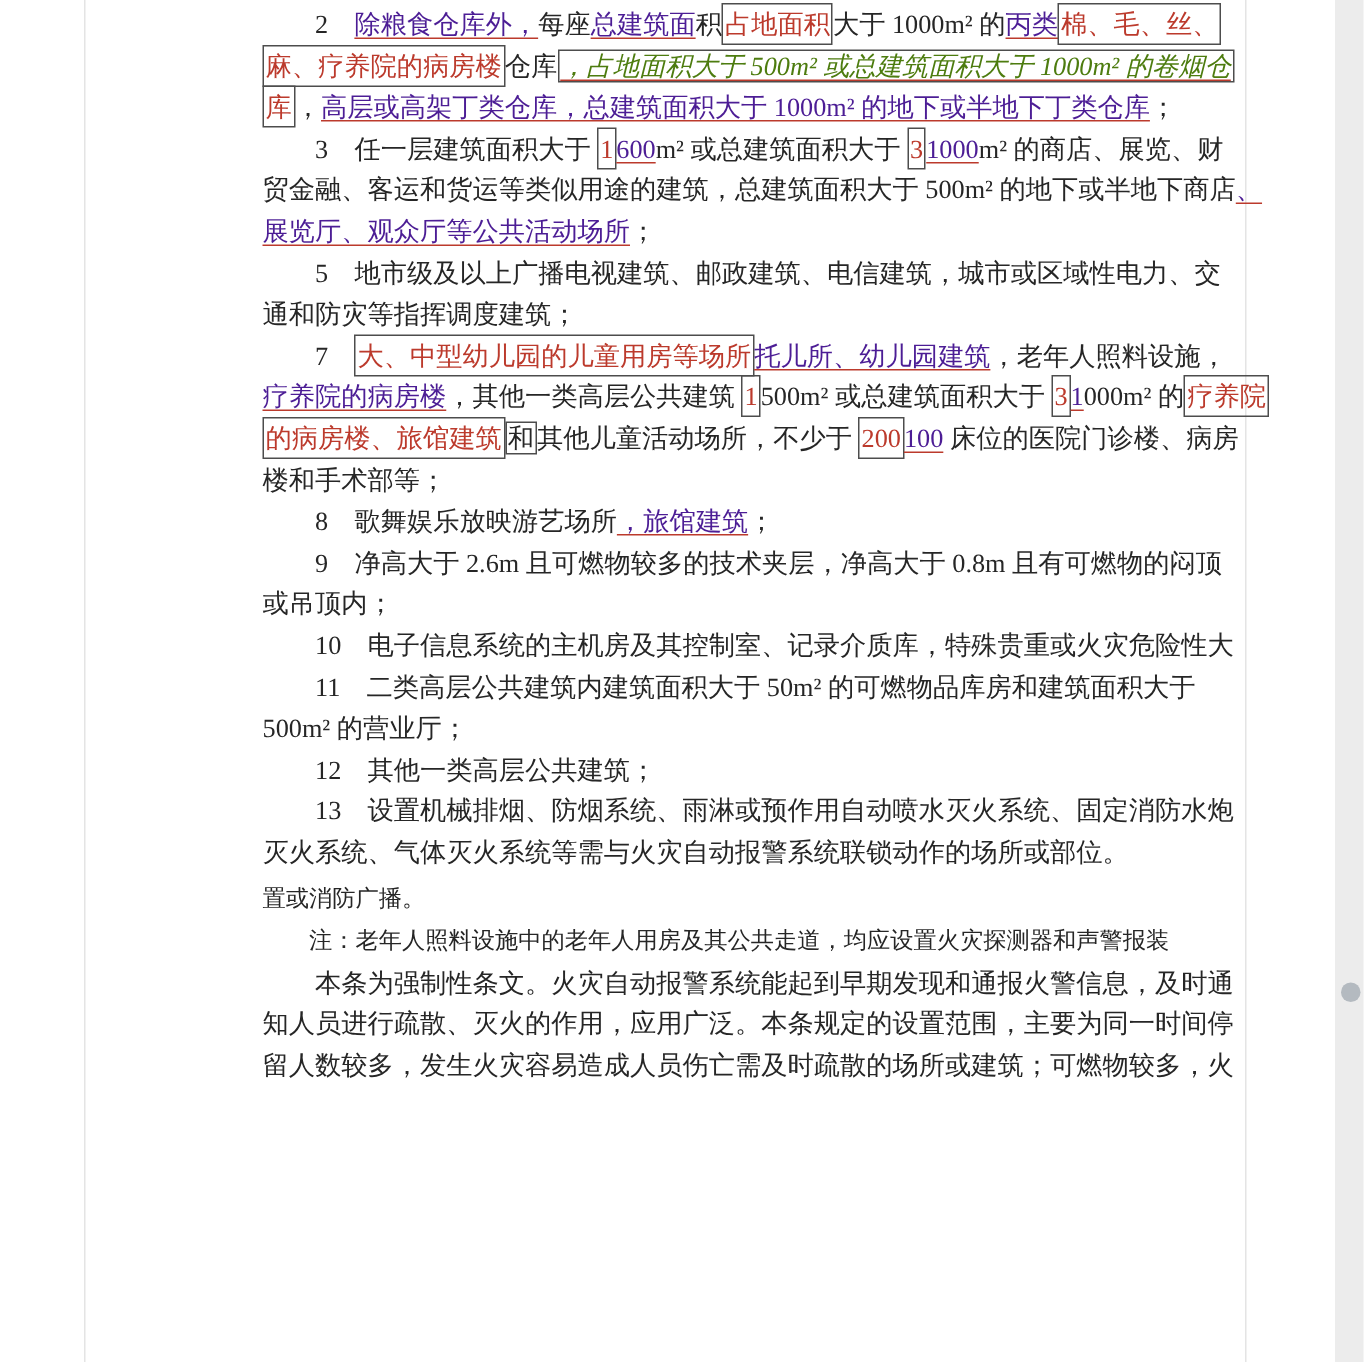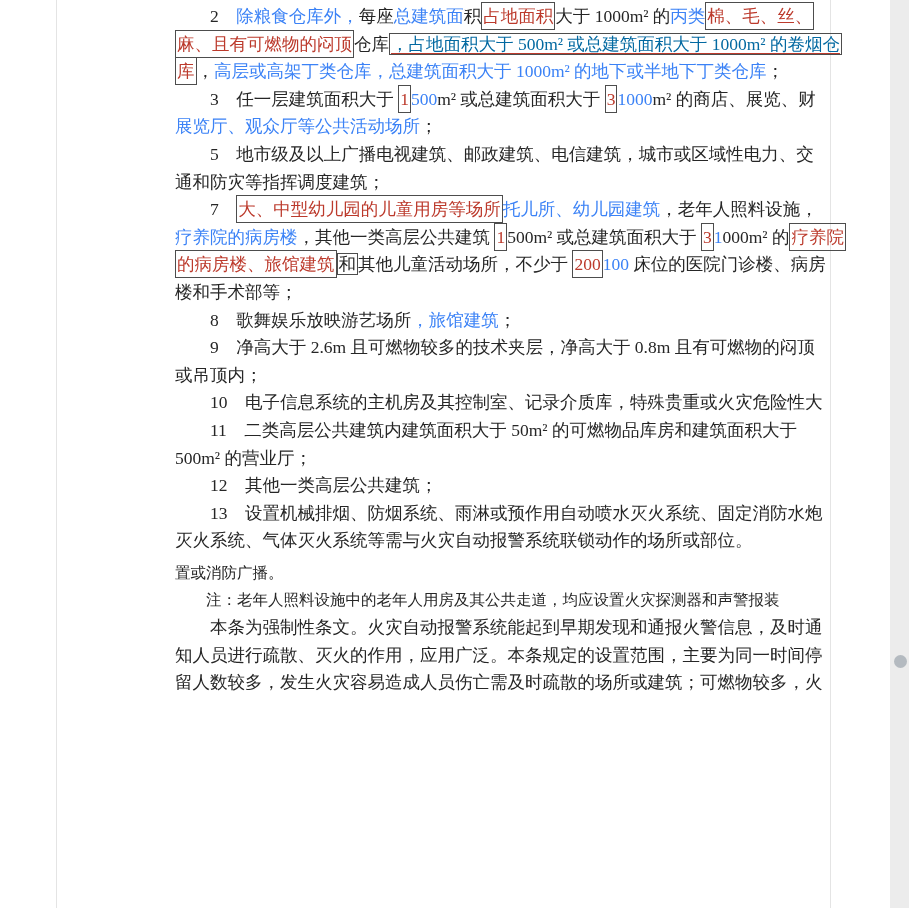--- a/index.html
+++ b/index.html
@@ -18,41 +18,42 @@
     font-size:17.5px;color:#262626;
   }
   .line{height:27.6px;line-height:27.6px;white-space:pre;}
   .block{margin:0;}
   .b-note .line{font-size:15.5px;}
   .b-note{margin-top:4px;}
   .b-heading{font-weight:bold;margin-top:2px;}
   .b-heading .line{font-size:18px;}
   .seg-p{color:#262626;}
   .seg-r{color:#bc3a2c;}
-  .seg-i{color:#3b82f6;text-decoration-color:#bc3a2c;text-underline-offset:3px;}
+  .seg-i{color:#4c1d95;text-decoration:underline;text-decoration-color:#bc3a2c;text-underline-offset:3px;}
   .seg-d{color:#bc3a2c;border:1px solid #4d4d4d;padding:3px 1px;}
-  .seg-ib{color:#0369a1;border:1px solid #4d4d4d;padding:0 1px;text-decoration:underline;text-decoration-color:#bc3a2c;text-underline-offset:3px;}
+  .seg-ib{color:#4d7c0f;border:1px solid #4d4d4d;padding:0 1px;text-decoration:underline;text-decoration-color:#bc3a2c;text-underline-offset:3px;font-style:italic;}
   .seg-db{color:#262626;border:1px solid #4d4d4d;padding:0 1px;}
 </style>
 </head>
 <body>
 
 <div class="page-edge" id="edge-left"></div>
 <div class="page-edge" id="edge-right"></div>
 <div class="right-strip"></div>
 <div class="scroll-dot"></div>
 
 <div id="content">
     <div class="block ">
       <div class="line"><span class="seg-p">　　2　</span><span class="seg-i">除粮食仓库外，</span><span class="seg-p">每座</span><span class="seg-i">总建筑面</span><span class="seg-p">积</span><span class="seg-d">占地面积</span><span class="seg-p">大于 1000m² 的</span><span class="seg-i">丙类</span><span class="seg-d">棉、毛、丝、</span></div>
-      <div class="line"><span class="seg-d">麻、且有可燃物的闷顶</span><span class="seg-p">仓库</span><span class="seg-ib">，占地面积大于 500m² 或总建筑面积大于 1000m² 的卷烟仓</span></div>
+      <div class="line"><span class="seg-d">麻、疗养院的病房楼</span><span class="seg-p">仓库</span><span class="seg-ib">，占地面积大于 500m² 或总建筑面积大于 1000m² 的卷烟仓</span></div>
       <div class="line"><span class="seg-d">库</span><span class="seg-p">，</span><span class="seg-i">高层或高架丁类仓库，总建筑面积大于 1000m² 的地下或半地下丁类仓库</span><span class="seg-p">；</span></div>
     </div>
     <div class="block ">
-      <div class="line"><span class="seg-p">　　3　任一层建筑面积大于 </span><span class="seg-d">1</span><span class="seg-i">500</span><span class="seg-p">m² 或总建筑面积大于 </span><span class="seg-d">3</span><span class="seg-i">1000</span><span class="seg-p">m² 的商店、展览、财</span></div>
+      <div class="line"><span class="seg-p">　　3　任一层建筑面积大于 </span><span class="seg-d">1</span><span class="seg-i">600</span><span class="seg-p">m² 或总建筑面积大于 </span><span class="seg-d">3</span><span class="seg-i">1000</span><span class="seg-p">m² 的商店、展览、财</span></div>
+      <div class="line"><span class="seg-p">贸金融、客运和货运等类似用途的建筑，总建筑面积大于 500m² 的地下或半地下商店</span><span class="seg-i">、</span></div>
       <div class="line"><span class="seg-i">展览厅、观众厅等公共活动场所</span><span class="seg-p">；</span></div>
     </div>
     <div class="block ">
       <div class="line"><span class="seg-p">　　5　地市级及以上广播电视建筑、邮政建筑、电信建筑，城市或区域性电力、交</span></div>
       <div class="line"><span class="seg-p">通和防灾等指挥调度建筑；</span></div>
     </div>
     <div class="block ">
       <div class="line"><span class="seg-p">　　7　</span><span class="seg-d">大、中型幼儿园的儿童用房等场所</span><span class="seg-i">托儿所、幼儿园建筑</span><span class="seg-p">，老年人照料设施，</span></div>
       <div class="line"><span class="seg-i">疗养院的病房楼</span><span class="seg-p">，其他一类高层公共建筑 </span><span class="seg-d">1</span><span class="seg-p">500m² 或总建筑面积大于 </span><span class="seg-d">3</span><span class="seg-i">1</span><span class="seg-p">000m² 的</span><span class="seg-d">疗养院</span></div>
       <div class="line"><span class="seg-d">的病房楼、旅馆建筑</span><span class="seg-db">和</span><span class="seg-p">其他儿童活动场所，不少于 </span><span class="seg-d">200</span><span class="seg-i">100</span><span class="seg-p"> 床位的医院门诊楼、病房</span></div>

